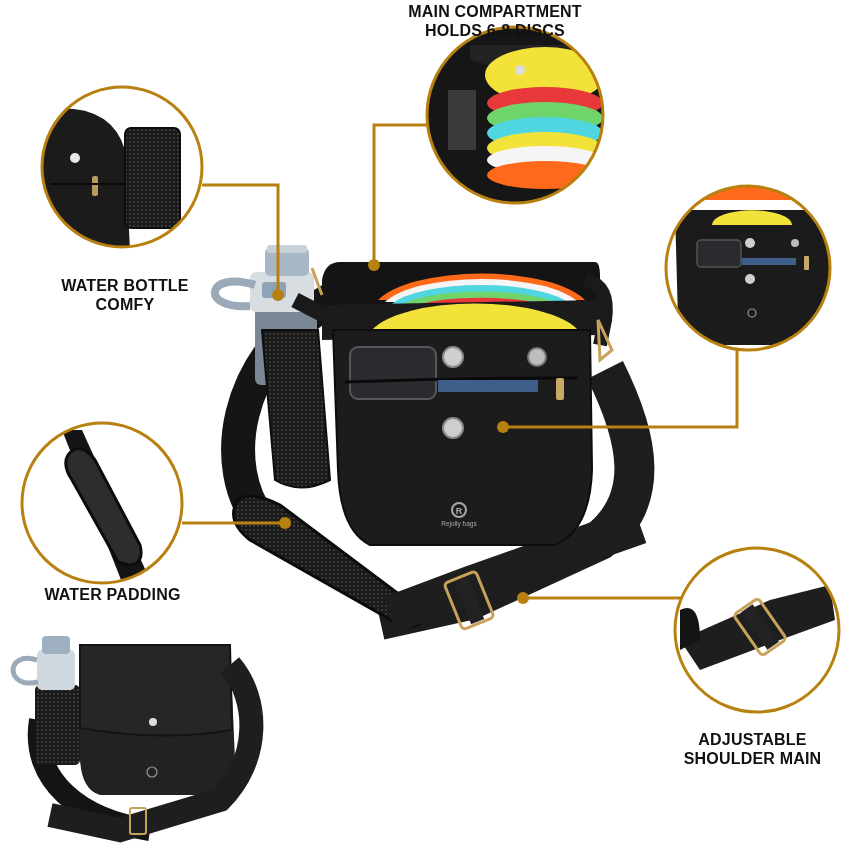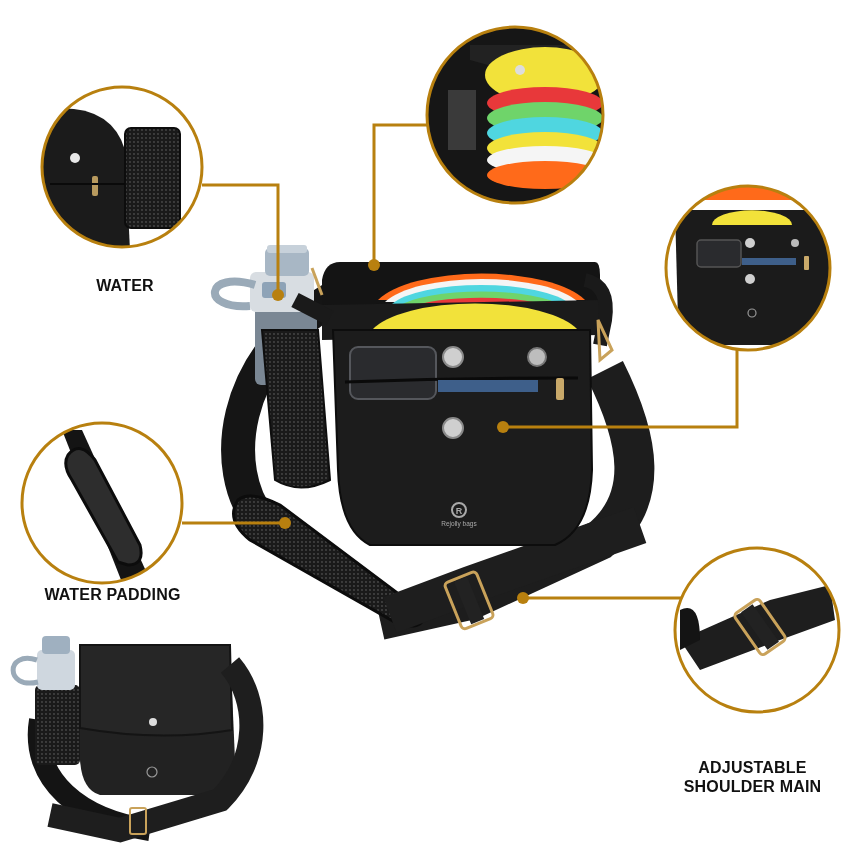--- a/index.html
+++ b/index.html
@@ -196,28 +196,33 @@
       <path d="M37 660 C 5 650, 5 690, 38 682" stroke="#9aaab8" stroke-width="5" fill="none"></path>
       <path d="M80 645 L 230 645 L 235 760 Q 230 790 200 795 L 100 795 Q 82 790 80 760 Z" fill="#222"></path>
       <path d="M80 645 L 230 645 L 232 730 Q 160 742 80 728 Z" fill="#262626" stroke="#141414" stroke-width="2"></path>
               <circle cx="153" cy="722" r="4" fill="#ddd"></circle>
       <circle cx="152" cy="772" r="5" fill="none" stroke="#999" stroke-width="1.2"></circle>
       <path d="M230 665 C 260 700, 260 760, 220 800 L 120 830 L 50 815" stroke="#1e1e1e" stroke-width="24" fill="none"></path>
       <rect x="130" y="808" width="16" height="26" rx="2" fill="none" stroke="#c9a25a" stroke-width="2"></rect>
     </g>
   </svg>
 
+  <div class="label" style="left:400px; top:2px; width:190px;">
+    <span>MAIN COMPARTMENT</span>
+    <span>HOLDS 6-8 DISCS</span>
+  </div>
 
 
   <div class="label" style="left:45px; top:276px; width:160px;">
-    <span>WATER</span>
+    <span>WATER BOTTLE</span>
+    <span>COMFY</span>
   </div>
 
   <div class="label" style="left:30px; top:585px; width:165px;">
     <span>WATER PADDING</span>
   </div>
 
-  <div class="label" style="left:660px; top:730px; width:185px;margin-top:28px;">
+  <div class="label" style="left:660px; top:730px; width:185px;">
     <span>ADJUSTABLE</span>
     <span>SHOULDER MAIN</span>
   </div>
 
 </div>
 
 </body></html>

